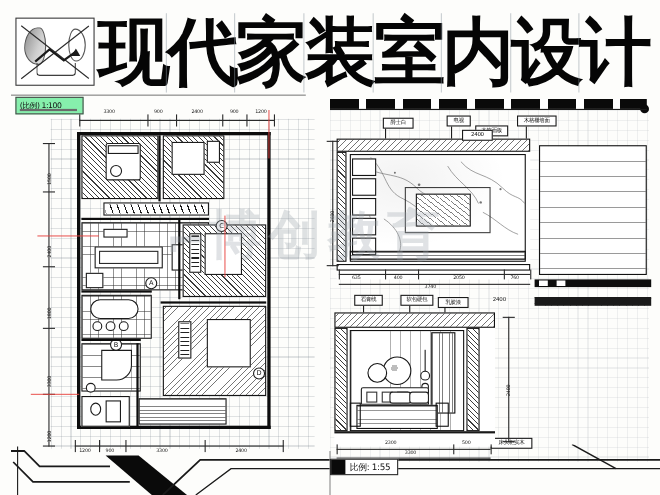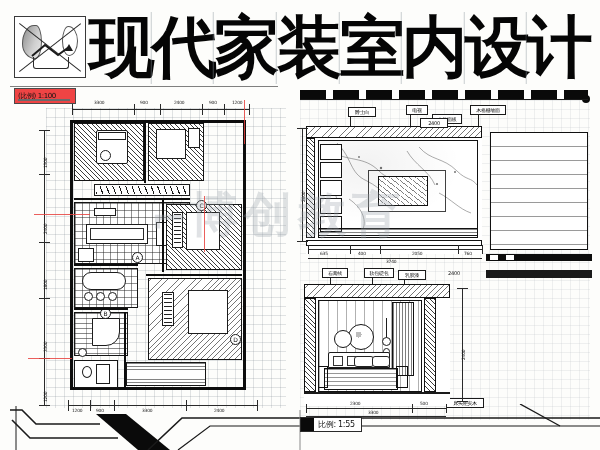--- a/index.html
+++ b/index.html
@@ -96,21 +96,21 @@
     border-left: 1px solid rgba(140,150,160,.45);
   }
   .title-text .ch:first-child { border-left: none; }
 
   
   .scale-note-top {
     position: absolute;
     left: 14px; top: 88px;
     width: 62px; height: 16px;
     border: 1px solid #4a4a4a;
-    background: #ef4444;
+    background: #86efac;
     font-size: 7px;
     color: #111;
     padding: 2px 2px 0 3px;
     letter-spacing: -.4px;
     white-space: nowrap;
   }
   .scale-note-top .ul {
     position: absolute; left: 3px; bottom: 2px;
     width: 52px; height: 2px; background: #6a6a6a;
   }

